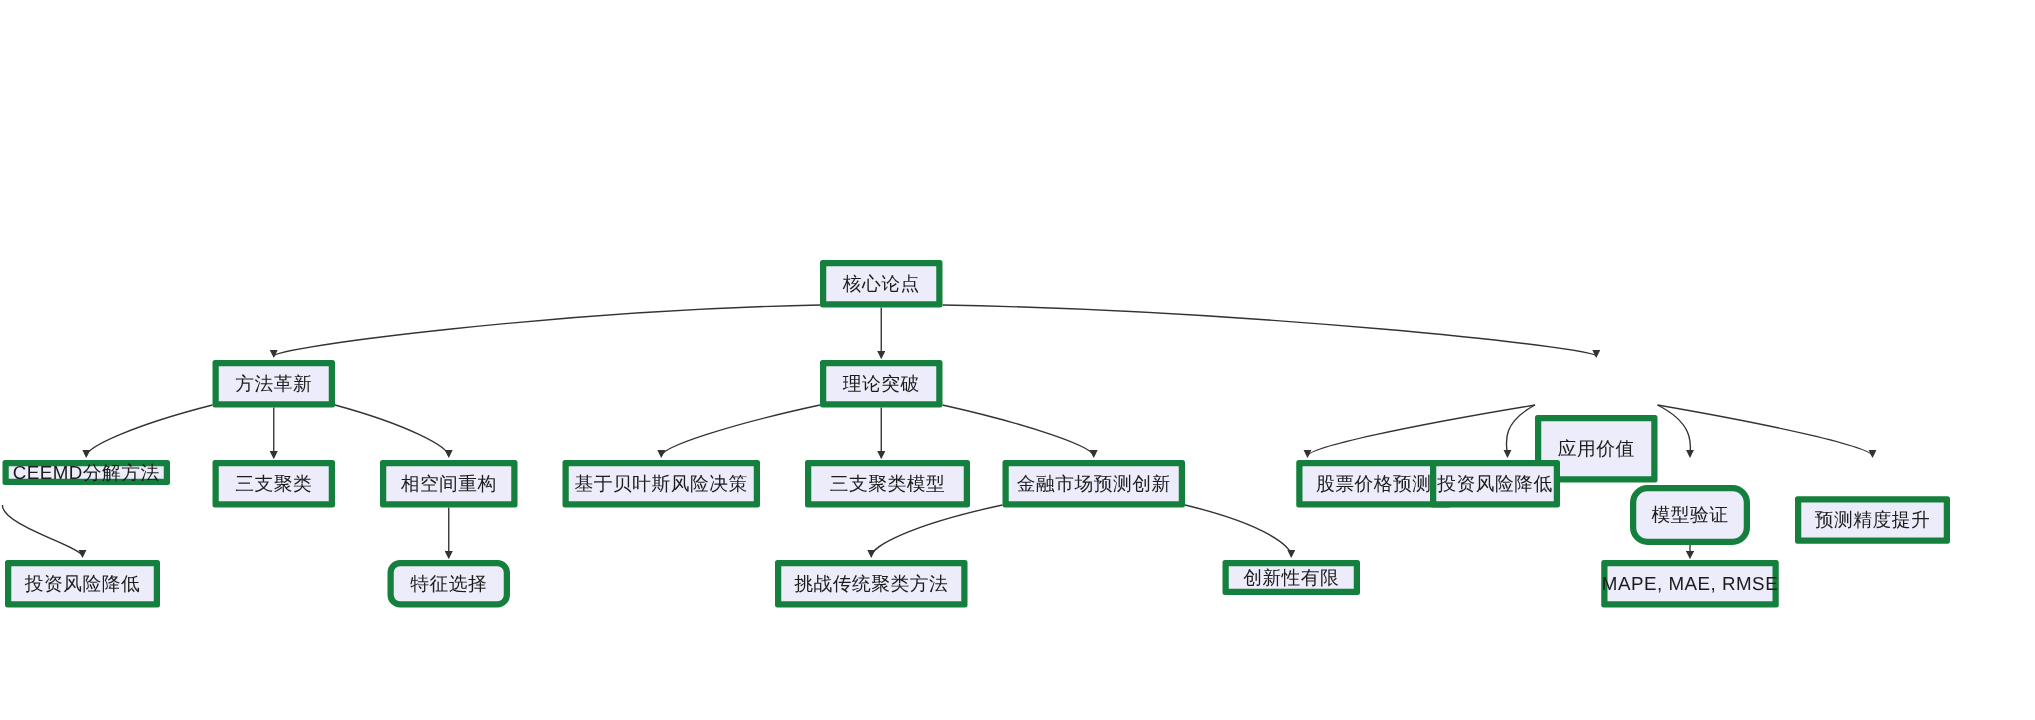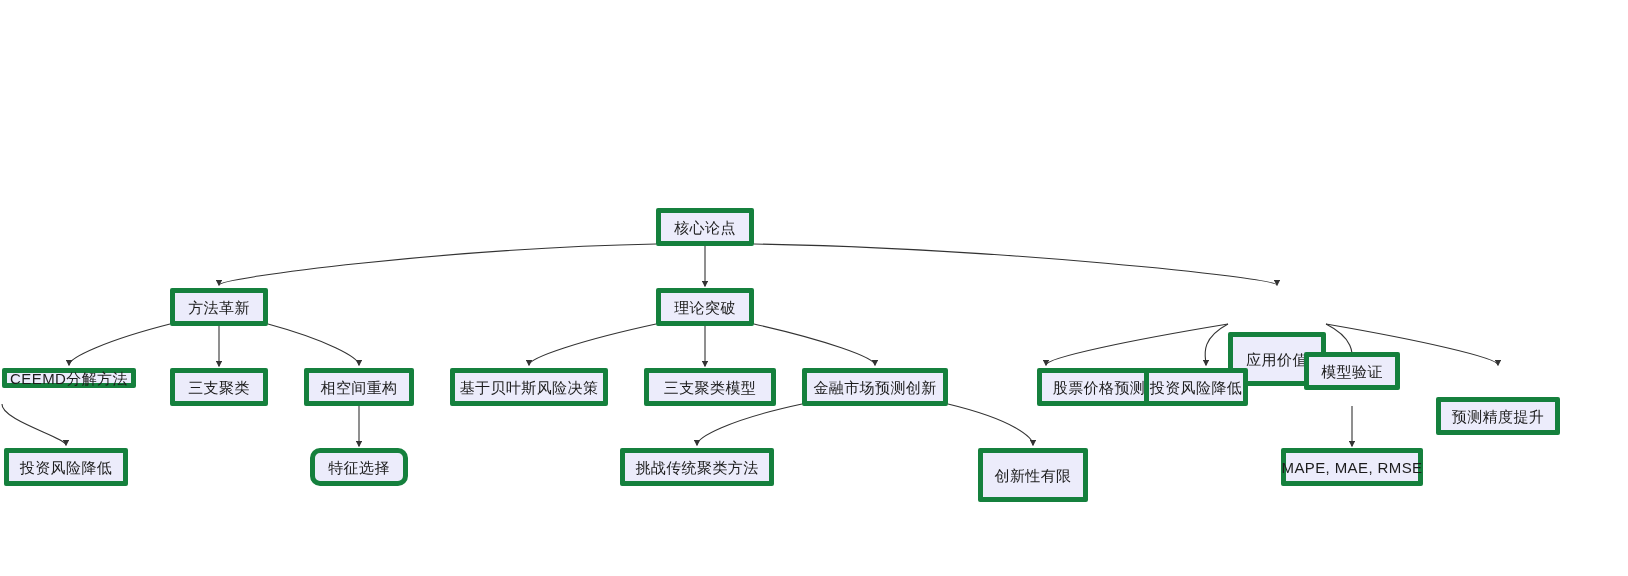--- a/index.html
+++ b/index.html
@@ -106,35 +106,35 @@
       </div>
       <div class="node" style="left: 802px; top: 368px; width: 146px; height: 38px;">
         <span class="node-label">金融市场预测创新</span>
       </div>
       <div class="node" style="left: 1037px; top: 368px; width: 124px; height: 38px;">
         <span class="node-label">股票价格预测</span>
       </div>
       <div class="node" style="left: 1144px; top: 368px; width: 104px; height: 38px;">
         <span class="node-label">投资风险降低</span>
       </div>
-      <div class="node" style="left: 1304px; top: 352px; width: 96px; height: 38px;">
+      <div class="node" style="left: 1304px; top: 388px; width: 96px; height: 48px; border-radius: 14px;">
         <span class="node-label">模型验证</span>
       </div>
       <div class="node" style="left: 1436px; top: 368px; width: 124px; height: 38px; margin-top: 29px;">
         <span class="node-label">预测精度提升</span>
       </div>
       <div class="node" style="left: 4px; top: 448px; width: 124px; height: 38px;">
         <span class="node-label">投资风险降低</span>
       </div>
       <div class="node" style="left: 310px; top: 448px; width: 98px; height: 38px; border-radius: 10px;">
         <span class="node-label">特征选择</span>
       </div>
       <div class="node" style="left: 620px; top: 448px; width: 154px; height: 38px;">
         <span class="node-label">挑战传统聚类方法</span>
       </div>
-      <div class="node" style="left: 978px; top: 448px; width: 110px; height: 54px;">
+      <div class="node" style="left: 978px; top: 448px; width: 110px; height: 28px;">
         <span class="node-label">创新性有限</span>
       </div>
       <div class="node" style="left: 1281px; top: 448px; width: 142px; height: 38px;">
         <span class="node-label">MAPE, MAE, RMSE</span>
       </div>
     </div>
 </div>
 
 </body></html>

